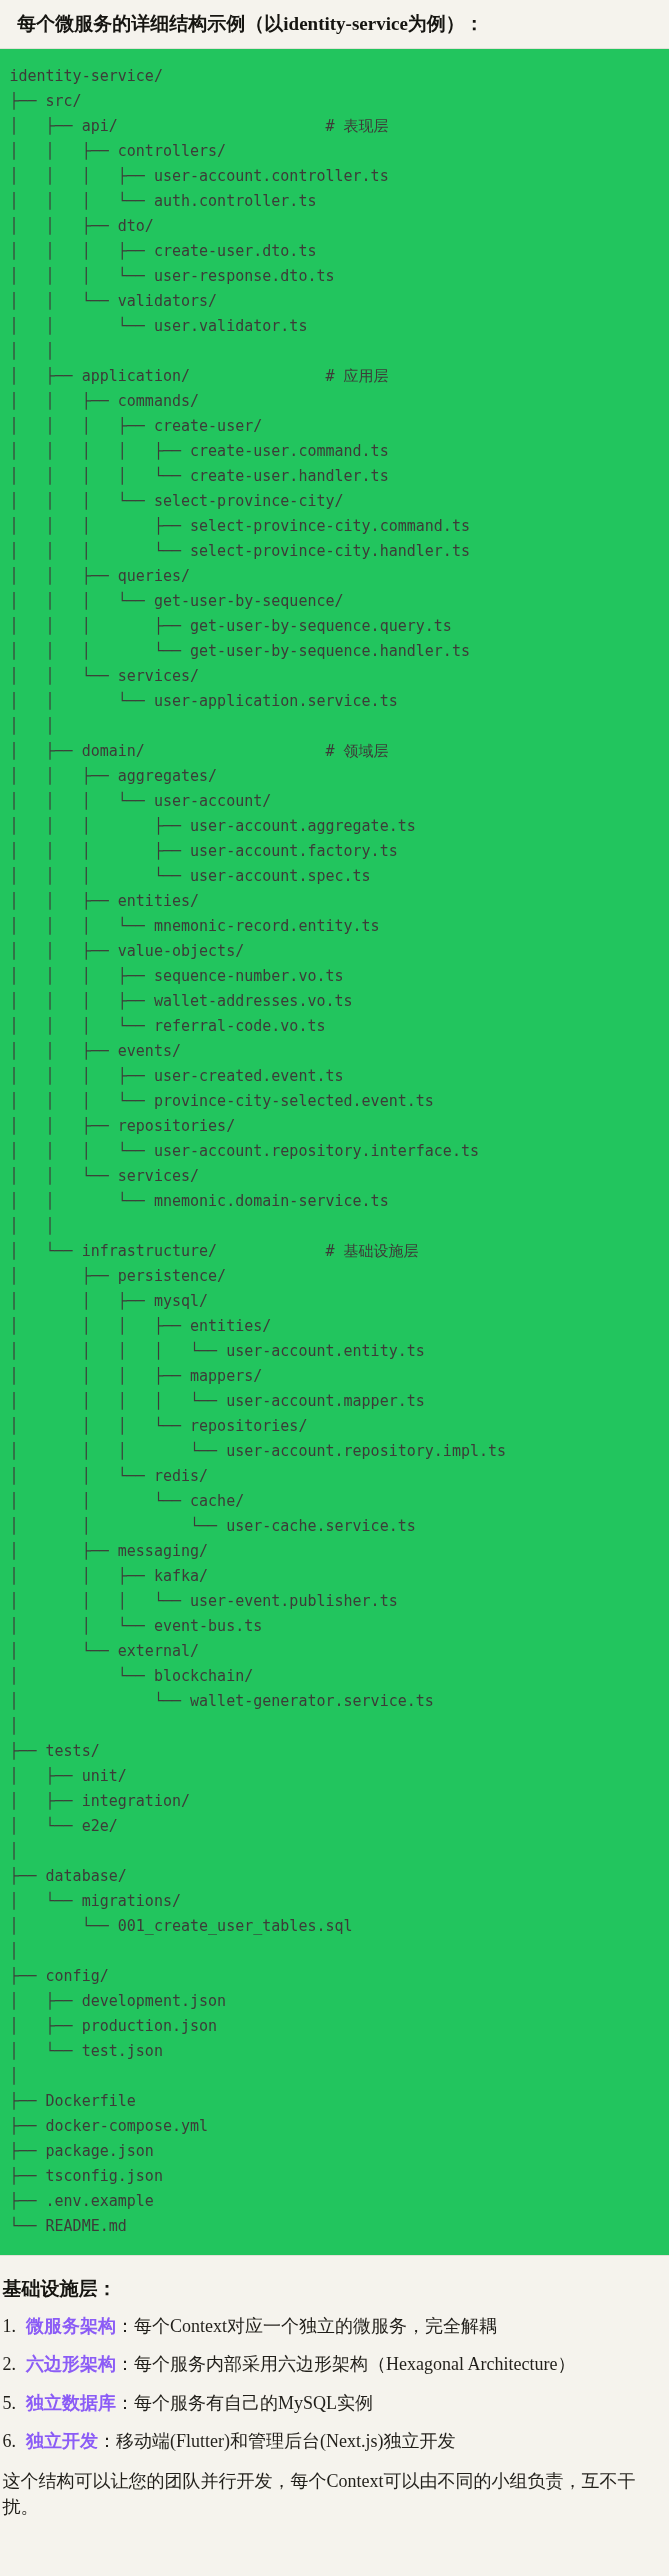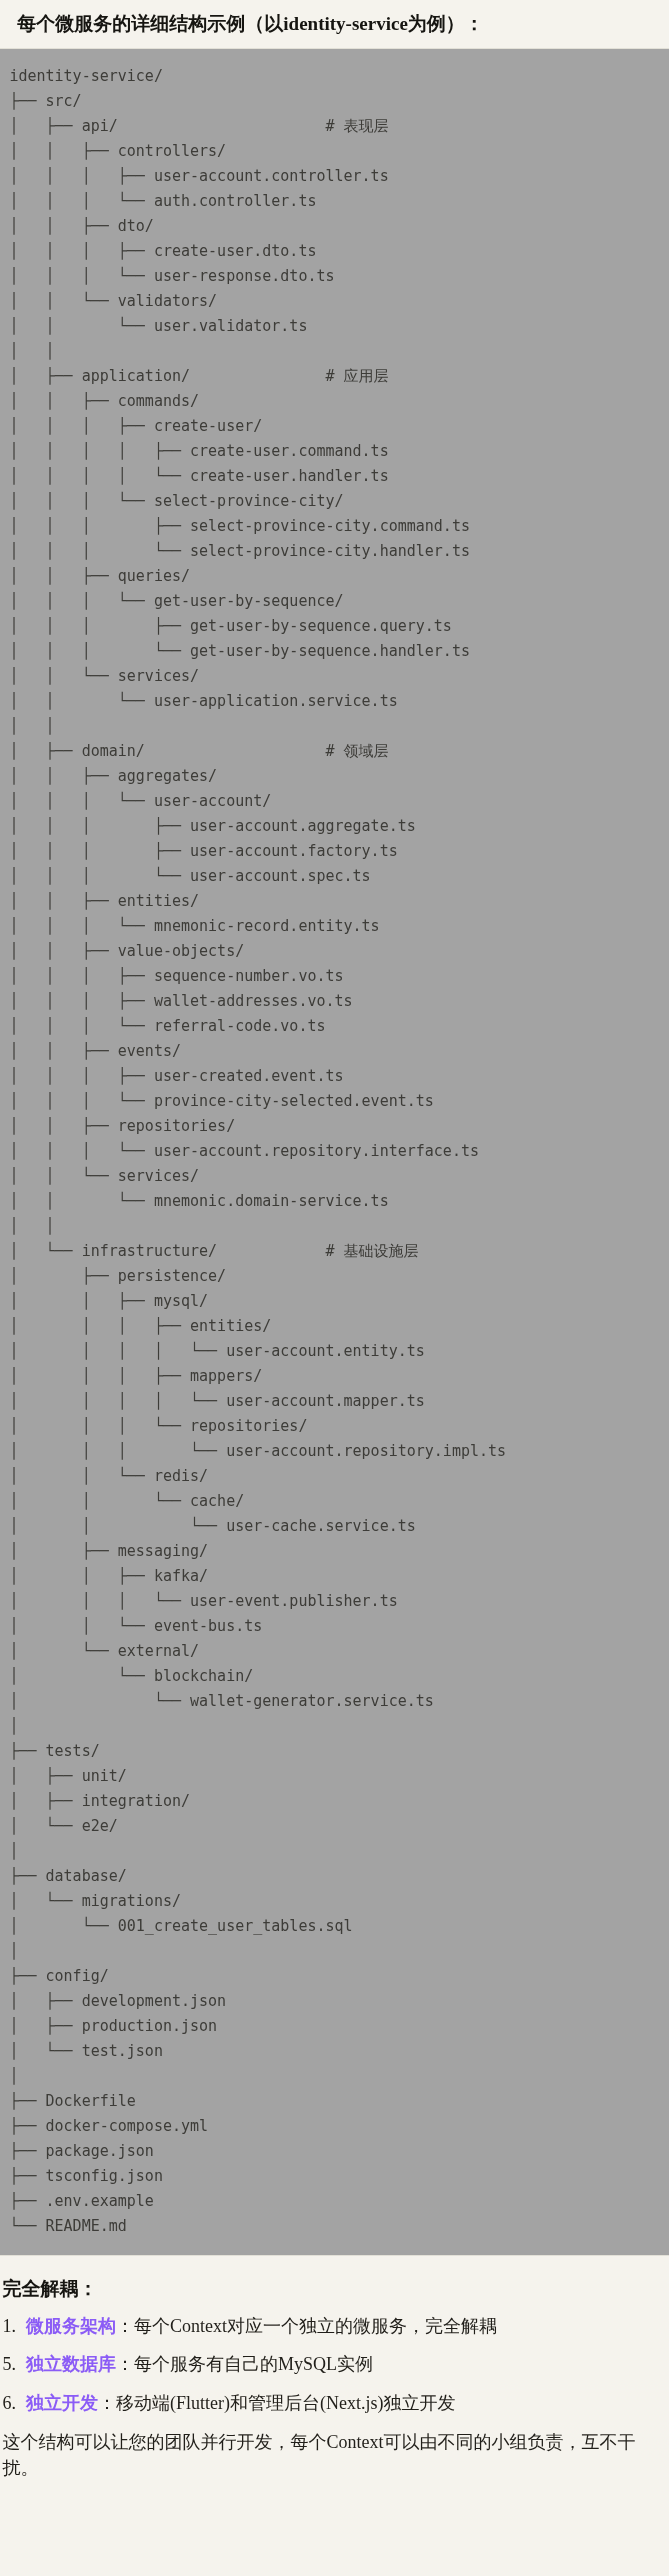--- a/index.html
+++ b/index.html
@@ -14,21 +14,21 @@
   .title {
     margin: 12.5px 0 13px 1.3px;
     font-size: 19px;
     line-height: 22.5px;
     font-weight: 700;
     color: #161511;
     padding-left: 16px;
   }
 
   .code-block {
-    background: #a3a3a3;
+    background: #22c55e;
     border-top: 0.6px solid #E2E0D7;
     border-bottom: 0.6px solid #E2E0D7;
     width: 100%;
   }
   pre.code {
     margin: 0;
     padding: 15px 6.3px 16.3px 9.4px;
     font-family: "DejaVu Sans Mono", "Liberation Mono", monospace;
     font-size: 15px;
     line-height: 25px;
@@ -151,24 +151,25 @@
 ├── Dockerfile
 ├── docker-compose.yml
 ├── package.json
 ├── tsconfig.json
 ├── .env.example
 └── README.md</pre>
   </div>
 
   <div class="notes">
 
-    <p class="notes-heading">完全解耦：</p>
+    <p class="notes-heading">基础设施层：</p>
 
     <div class="note-item"><span class="num">1.</span><span class="term">微服务架构</span><span class="desc">：每个Context对应一个独立的微服务，完全解耦</span></div>
 
+    <div class="note-item"><span class="num">2.</span><span class="term">六边形架构</span><span class="desc">：每个服务内部采用六边形架构（Hexagonal Architecture）</span></div>
 
 
 
     <div class="note-item"><span class="num">5.</span><span class="term">独立数据库</span><span class="desc">：每个服务有自己的MySQL实例</span></div>
 
     <div class="note-item"><span class="num">6.</span><span class="term">独立开发</span><span class="desc">：移动端(Flutter)和管理后台(Next.js)独立开发</span></div>
 
     <p class="closing-para">这个结构可以让您的团队并行开发，每个Context可以由不同的小组负责，互不干扰。</p>
   </div>
 

